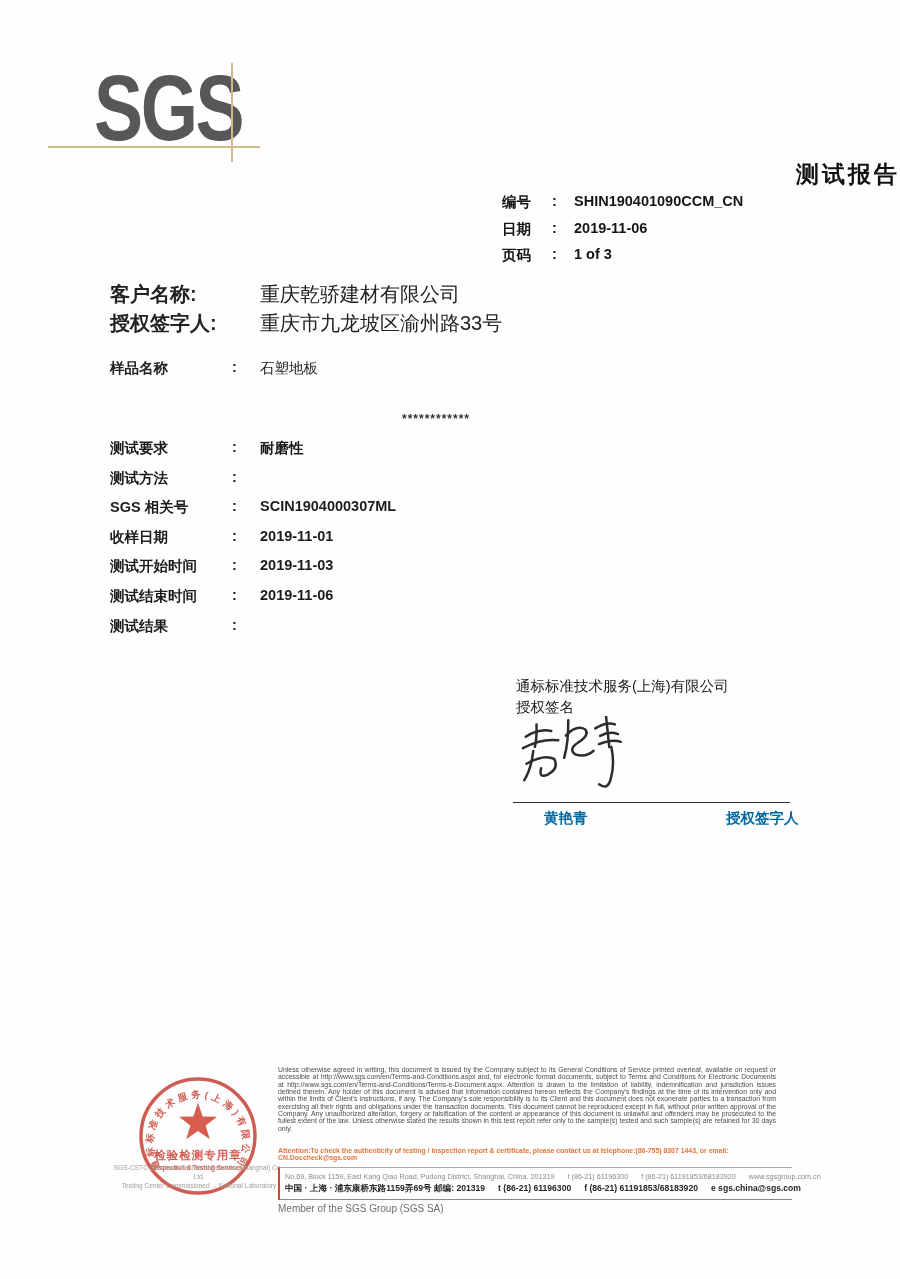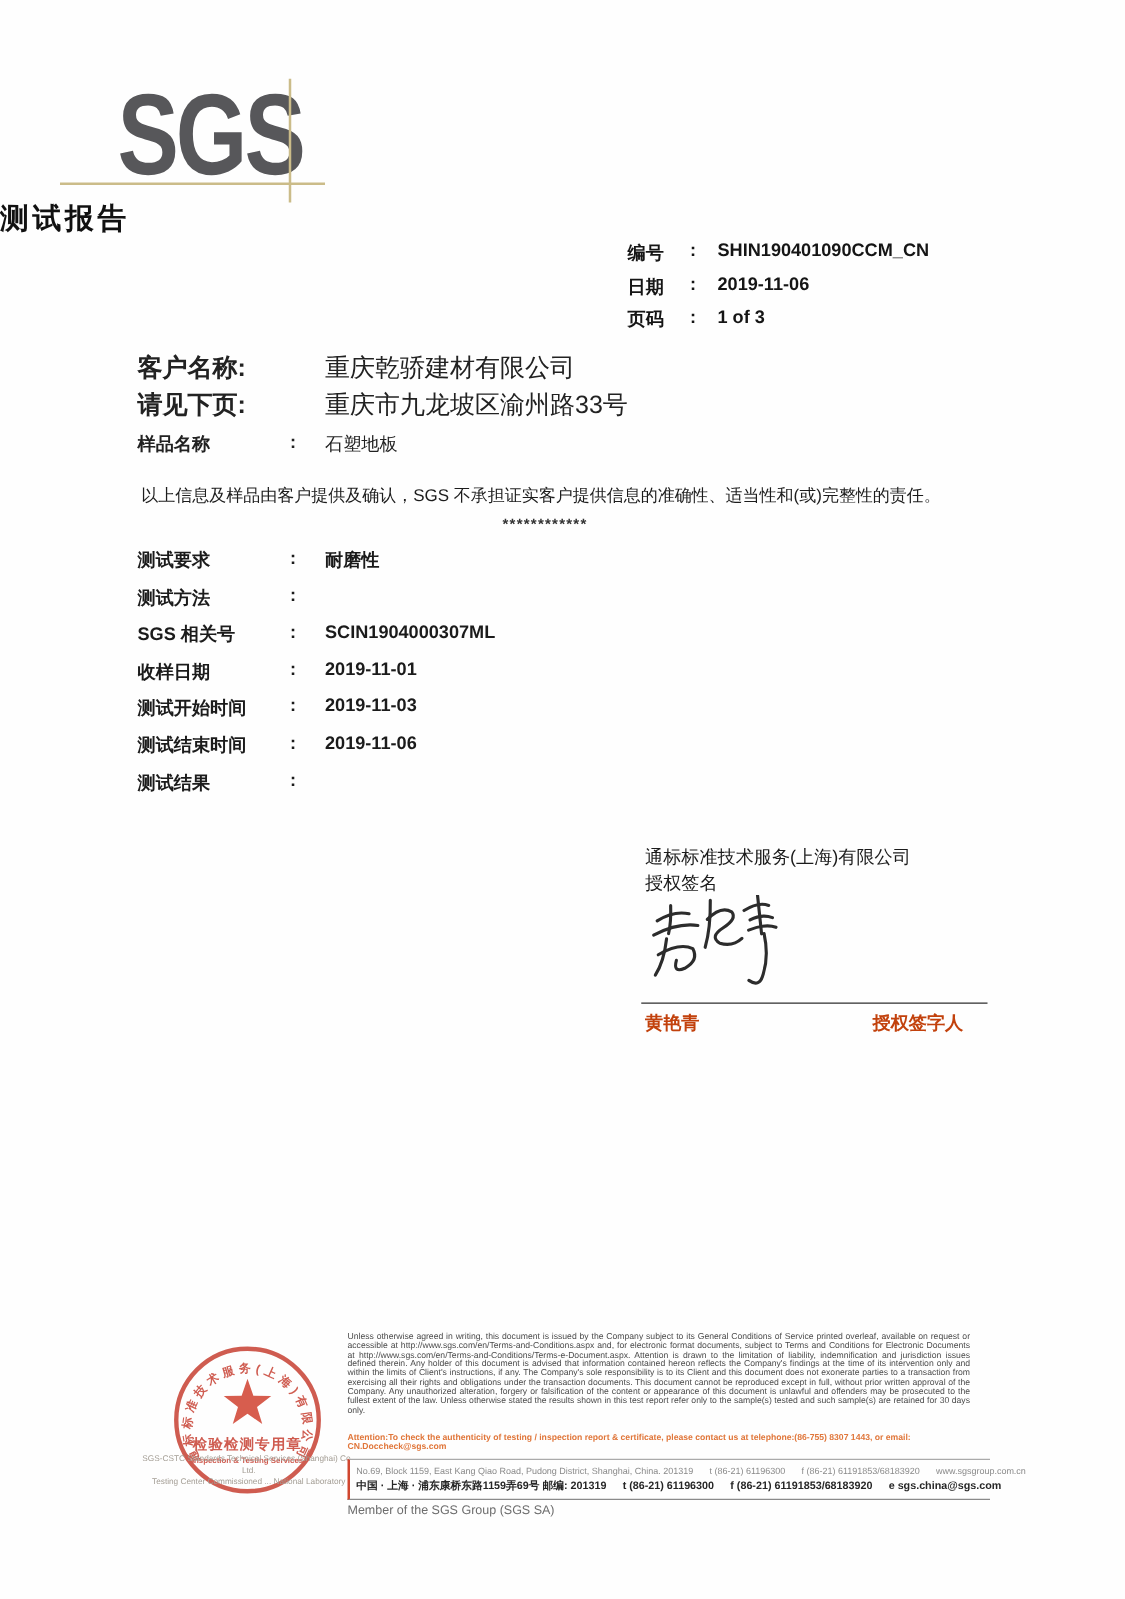--- a/index.html
+++ b/index.html
@@ -10,41 +10,41 @@
   }
   
   .logo-text{
     position:absolute;left:94px;top:62px;
     font-size:92px;font-weight:bold;color:#57575a;letter-spacing:-3px;line-height:1;
     transform:scaleX(.8);transform-origin:left top;
   }
   .cross-h{position:absolute;left:48px;top:146px;width:212px;height:2px;background:#cbbc89;}
   .cross-v{position:absolute;left:231px;top:63px;width:2px;height:99px;background:#cbbc89;}
   
-  .doc-title{position:absolute;left:0;right:0;top:159px;text-align:left;font-size:23px;font-weight:bold;letter-spacing:3px;color:#111;}
+  .doc-title{position:absolute;left:0;right:0;top:159px;text-align:right;font-size:23px;font-weight:bold;letter-spacing:3px;color:#111;}
   .hdr{position:absolute;left:502px;top:193px;}
   .hdr .row{display:grid;grid-template-columns:50px 22px auto;height:26.5px;font-size:14.5px;font-weight:bold;color:#151515;}
   
   .client{position:absolute;left:110px;top:281px;}
   .client .row{display:grid;grid-template-columns:150px auto;height:28.5px;font-size:20px;}
   .client .lbl{font-weight:bold;}
-  .sample{position:absolute;left:110px;top:346px;display:grid;grid-template-columns:122px 28px auto;font-size:14.5px;}
+  .sample{position:absolute;left:110px;top:359px;display:grid;grid-template-columns:122px 28px auto;font-size:14.5px;}
   .sample .lbl,.sample .cl{font-weight:bold;}
   .note{position:absolute;left:113px;top:388px;width:680px;font-size:13.6px;color:#1c1c1c;}
   .separator{position:absolute;left:0;right:28px;top:412px;text-align:center;font-size:12px;font-weight:bold;letter-spacing:1px;color:#333;}
   
   .tests{position:absolute;left:110px;top:439px;width:690px;}
   .tests .row{display:grid;grid-template-columns:122px 28px auto;min-height:29.6px;font-size:14.5px;color:#1b1b1b;}
   .tests .lbl,.tests .cl{font-weight:bold;}
   .tests .val{font-weight:bold;}
   
   .sig-block{position:absolute;left:516px;top:676px;font-size:14.5px;line-height:21px;color:#1b1b1b;}
   .sig-svg{position:absolute;left:512px;top:716px;}
   .sig-line{position:absolute;left:513px;top:802px;width:277px;border-top:1.5px solid #2e2e2e;}
-  .sig-names{position:absolute;left:516px;top:809px;width:274px;font-size:14.5px;font-weight:bold;color:#c2410c;}
+  .sig-names{position:absolute;left:544px;top:809px;width:274px;font-size:14.5px;font-weight:bold;color:#0369a1;}
   .sig-names .title{position:absolute;left:182px;top:0;}
   
   .stamp{position:absolute;left:126px;top:1066px;}
   .ring-text{font-size:9.5px;letter-spacing:3.4px;font-weight:bold;fill:#c5392b;}
   .stamp-center1{font-size:11.5px;font-weight:bold;fill:#c5392b;letter-spacing:1px;}
   .stamp-center2{font-size:6.3px;font-weight:bold;fill:#c5392b;}
   .stamp-cap{position:absolute;left:108px;top:1163px;width:182px;text-align:center;
     font-size:6.6px;line-height:9px;color:#a39d94;z-index:0;}
   
   .legal{position:absolute;left:278px;top:1066px;width:498px;font-size:6.9px;line-height:7.35px;color:#4b4b4b;text-align:justify;}
@@ -84,32 +84,31 @@
       <span class="val">1 of 3</span>
     </div>
   </div>
 
   <div class="client">
     <div class="row">
       <span class="lbl">客户名称:</span>
       <span class="val">重庆乾骄建材有限公司</span>
     </div>
     <div class="row">
-      <span class="lbl">请见下页:</span>
+      <span class="lbl">授权签字人:</span>
       <span class="val">重庆市九龙坡区渝州路33号</span>
     </div>
   </div>
 
   <div class="sample">
     <span class="lbl">样品名称</span>
     <span class="cl">:</span>
     <span class="val">石塑地板</span>
   </div>
 
-  <div class="note">以上信息及样品由客户提供及确认，SGS 不承担证实客户提供信息的准确性、适当性和(或)完整性的责任。</div>
   <div class="separator">************</div>
 
   <div class="tests">
     <div class="row">
       <span class="lbl">测试要求</span>
       <span class="cl">:</span>
       <span class="val">耐磨性</span>
     </div>
     <div class="row">
       <span class="lbl">测试方法</span>

